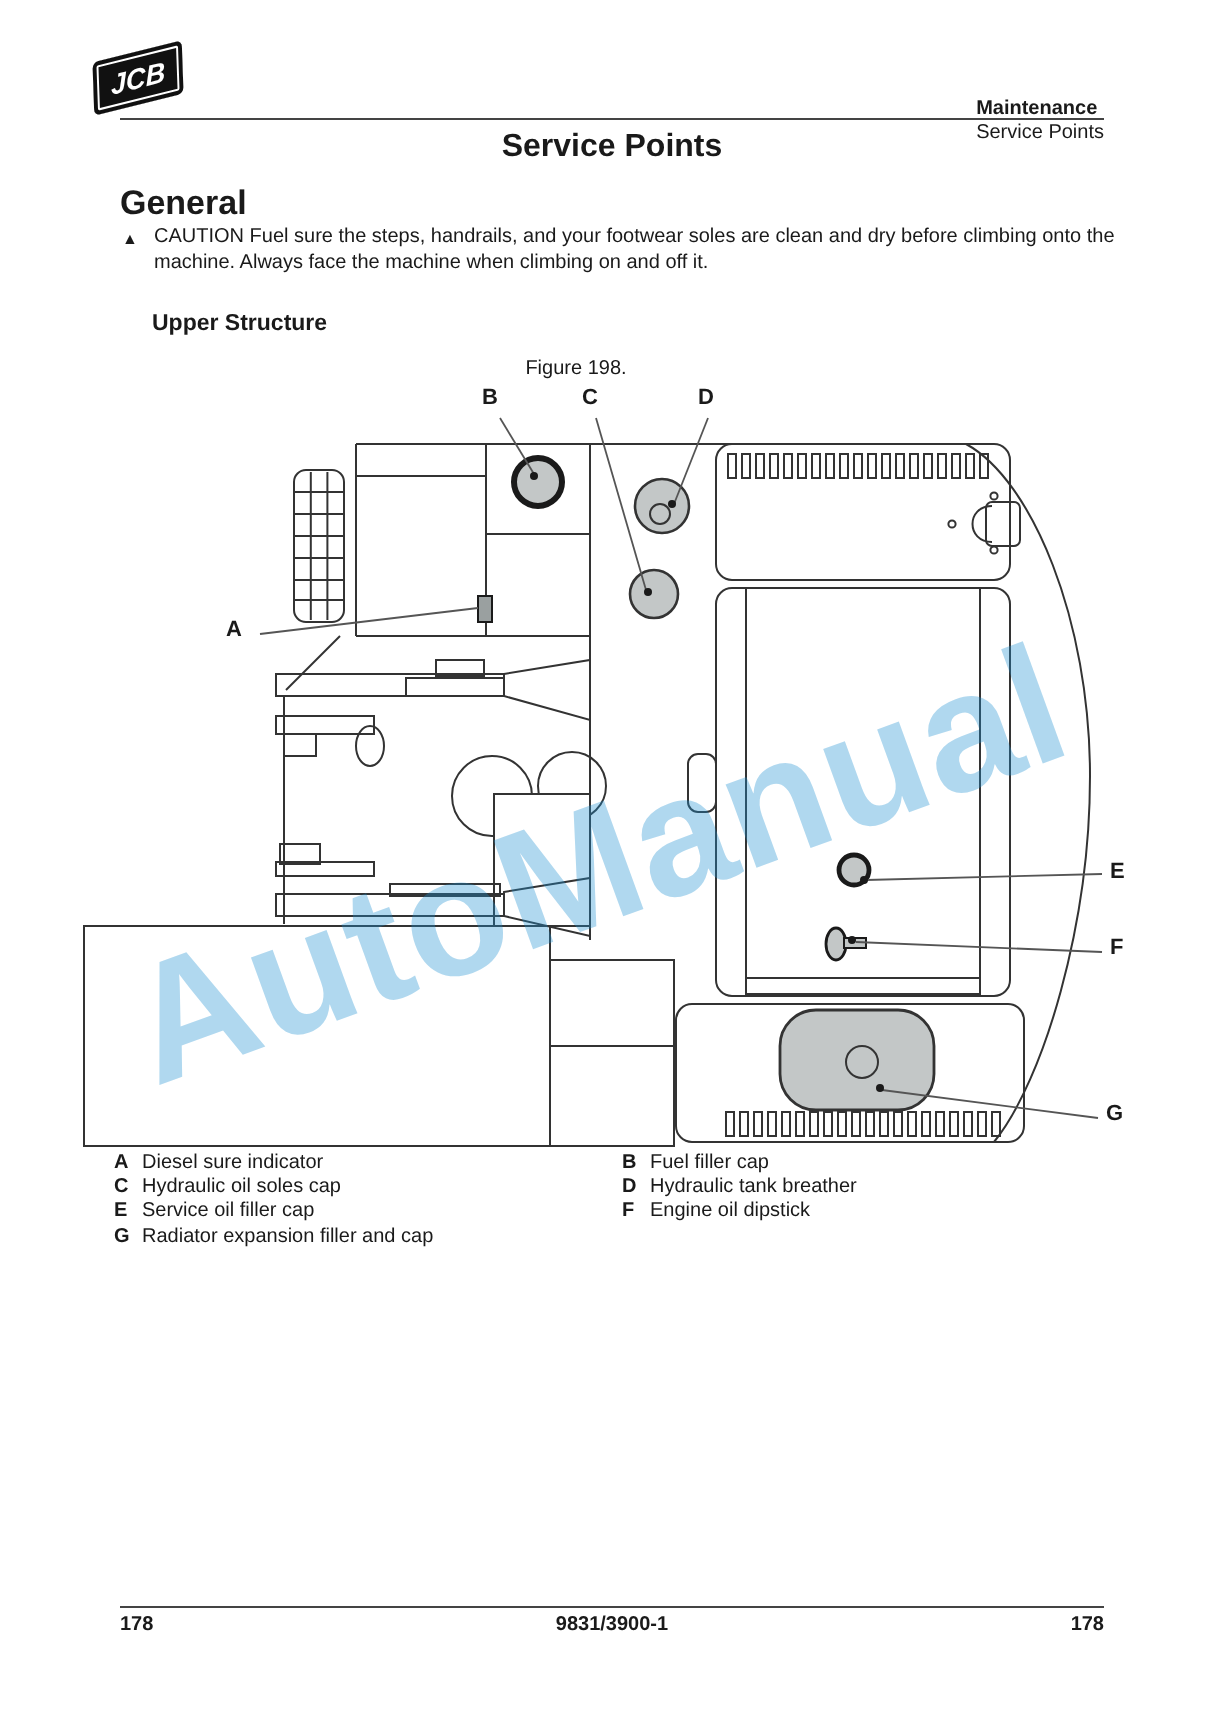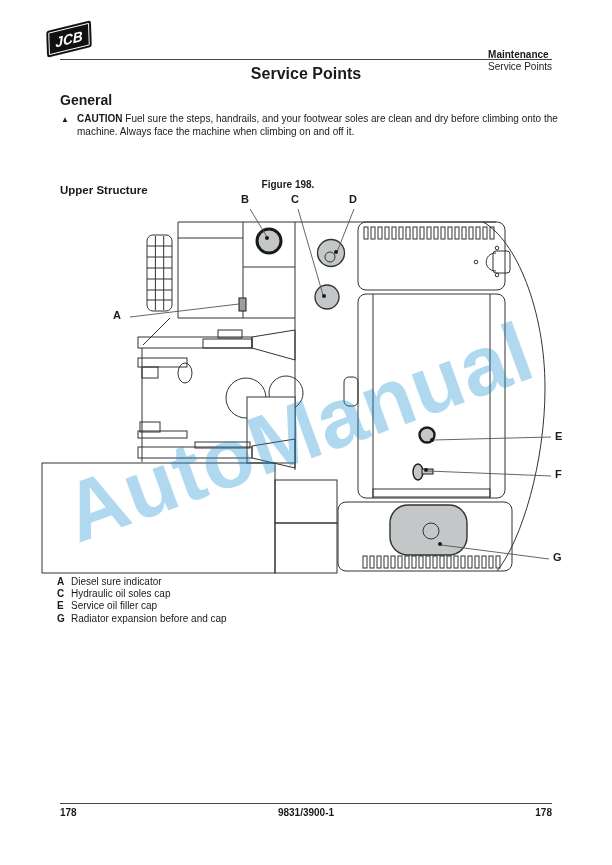--- a/index.html
+++ b/index.html
@@ -10,26 +10,26 @@
   .logo{left:46px;top:26px;width:46px;height:26px;background:#111;
         transform:rotate(-14deg) skewX(-12deg);border-radius:3px;
         display:flex;align-items:center;justify-content:center;
         box-shadow:inset 0 0 0 2px #111, inset 0 0 0 3px #fff;}
   .logo span{color:#fff;font-weight:bold;font-style:italic;font-size:14px;letter-spacing:0;}
   .hdr-right{right:60px;top:49px;font-size:10px;line-height:12px;}
   .hdr-right .b{font-weight:bold;}
   .rule{left:60px;right:60px;height:0;border-top:1px solid #444;}
   
   .title{left:0;width:612px;top:65px;text-align:center;font-size:16px;font-weight:bold;}
-  .h-general{left:60px;top:92px;font-size:14px;font-weight:bold;}
-  .h-upper{left:60px;top:156px;font-size:11.5px;font-weight:bold;margin-top:28px;}
+  .h-general{left:60px;top:92px;font-size:17px;font-weight:bold;}
+  .h-upper{left:76px;top:156px;font-size:11.5px;font-weight:bold;}
   .caution{left:60px;top:112px;width:494px;font-size:10px;line-height:13px;padding-left:17px;}
   .caution .tri{position:absolute;left:1px;top:1px;font-size:8px;}
-  .caution .cb{font-weight:bold;}
-  .figcap{left:238px;top:179px;width:100px;text-align:center;font-size:10px;font-weight:bold;}
+  .caution .cb{font-weight:normal;}
+  .figcap{left:238px;top:179px;width:100px;text-align:center;font-size:10px;font-weight:normal;}
   
   .co{font-size:11px;font-weight:bold;}
   
   .legend{top:576px;font-size:10px;line-height:12.2px;}
   .legend .row .k{display:inline-block;width:14px;font-weight:bold;}
   .lg1{left:57px;} .lg2{left:311px;}
   
   .foot{top:807px;font-size:10px;font-weight:bold;text-align:right;}
   .f-l{left:60px;} .f-r{right:60px;} 
   .f-c{left:0;width:612px;text-align:center;}
@@ -194,21 +194,26 @@
   <span class="abs co" style="left:291px;top:193px">C</span>
   <span class="abs co" style="left:349px;top:193px">D</span>
   <span class="abs co" style="left:555px;top:430px">E</span>
   <span class="abs co" style="left:555px;top:468px">F</span>
   <span class="abs co" style="left:553px;top:551px">G</span>
 
   <div class="abs legend lg1">
     <div class="row"><span class="k">A</span><span>Diesel sure indicator</span></div>
     <div class="row"><span class="k">C</span><span>Hydraulic oil soles cap</span></div>
     <div class="row"><span class="k">E</span><span>Service oil filler cap</span></div>
-    <div class="row"><span class="k">G</span><span>Radiator expansion before and cap</span></div>
+    <div class="row"><span class="k">G</span><span>Radiator expansion filler and cap</span></div>
+  </div>
+  <div class="abs legend lg2">
+    <div class="row"><span class="k">B</span><span>Fuel filler cap</span></div>
+    <div class="row"><span class="k">D</span><span>Hydraulic tank breather</span></div>
+    <div class="row"><span class="k">F</span><span>Engine oil dipstick</span></div>
   </div>
 
   <div class="abs watermark" style="color:rgba(30,144,210,0.35)">AutoManual</div>
 
   <div class="abs rule" style="top:803px"></div>
   <div class="abs foot f-l">178</div>
   <div class="abs foot f-c">9831/3900-1</div>
   <div class="abs foot f-r">178</div>
 
 </div>

